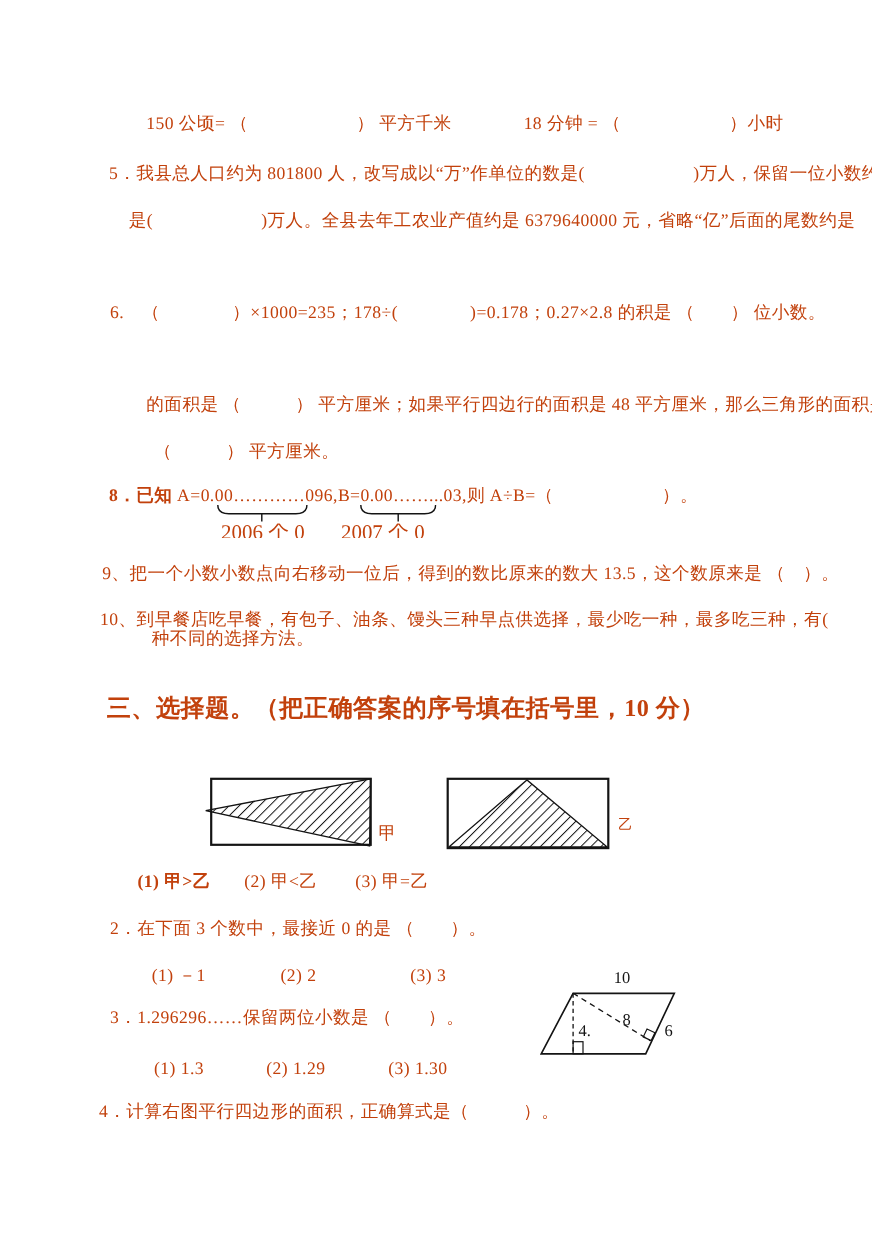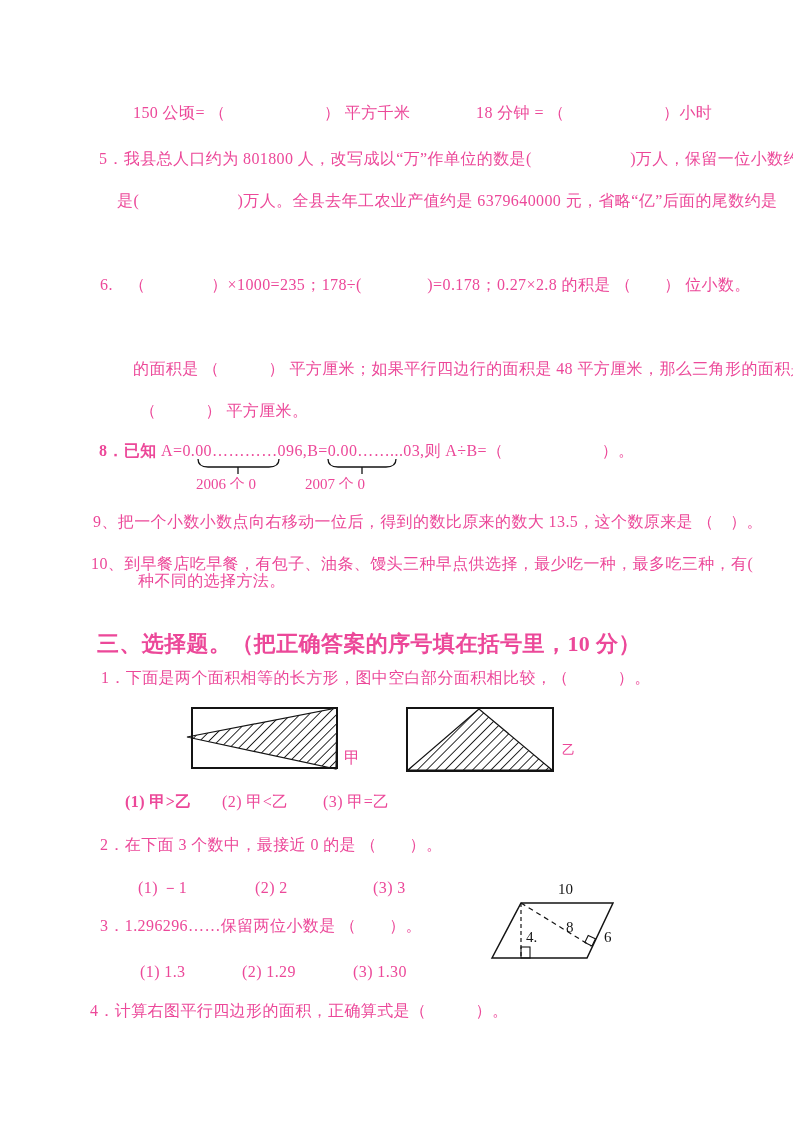--- a/index.html
+++ b/index.html
@@ -2,42 +2,43 @@
 <html><head>
 <meta charset="utf-8">
 <style>
   html,body{margin:0;padding:0;background:#e8e8e8;}
   .page{
     position:relative;
     width:793px;height:1122px;
     margin:0 auto;
     background:#ffffff;
     font-family:"Liberation Serif","DejaVu Serif",serif;
-    color:#ec4899;
+    color:#c2410c;
     overflow:hidden;
   }
   .line{
     position:absolute;
     white-space:pre;
     font-size:16px;
     letter-spacing:0.4px;
     line-height:18px;
   }
   .bold{font-weight:bold;}
   .heading{font-weight:bold;font-size:22px;}
   .fig-label{position:absolute;font-size:16px;}
   .fig-label-small{position:absolute;font-size:13px;}
   .brace{position:absolute;}
   .brace-caption{
     position:absolute;
-    font-size:15px;
+    font-size:19px;
     line-height:17px;
     height:13px;           
     overflow:hidden;
     white-space:pre;
+    text-align:center;
   }
   svg{display:block;}
 </style>
 </head>
 <body>
 
 <div class="page">
 
   <div class="line" style="left:133px;top:104px;">150 公顷= （　　　　　　） 平方千米　　　　18 分钟 = （　　　　　　）小时</div>
 
@@ -64,21 +65,20 @@
   <div class="brace-caption" style="left:196px;top:476px;width:86px;">2006 个 0</div>
   <div class="brace-caption" style="left:305px;top:476px;width:86px;">2007 个 0</div>
 
   <div class="line" style="left:93px;top:513px;">9、把一个小数小数点向右移动一位后，得到的数比原来的数大 13.5，这个数原来是 （　）。</div>
 
   <div class="line" style="left:91px;top:555px;">10、到早餐店吃早餐，有包子、油条、馒头三种早点供选择，最少吃一种，最多吃三种，有(　　　)</div>
   <div class="line" style="left:91px;top:572px;margin-left:47px;">种不同的选择方法。</div>
 
   <div class="line heading" style="left:97px;top:635px;">三、选择题。（把正确答案的序号填在括号里，10 分）</div>
 
-  <div class="line" style="left:101px;top:669px;">1．下面是两个面积相等的长方形，图中空白部分面积相比较，（　　　）。</div>
 
   <div style="position:absolute;left:183px;top:702px;">
     <svg width="160" height="72" viewBox="0 0 160 72">
       <defs>
         <pattern id="hatchA" width="6.5" height="6.5" patternUnits="userSpaceOnUse" patternTransform="rotate(45)">
           <line x1="0" y1="0" x2="0" y2="6.5" stroke="#141414" stroke-width="1.8"></line>
         </pattern>
       </defs>
       <rect x="9" y="6" width="145" height="60" fill="none" stroke="#141414" stroke-width="2"></rect>
       <polygon points="4,35 154,6 153,67" fill="url(#hatchA)" stroke="#141414" stroke-width="1.2"></polygon>

